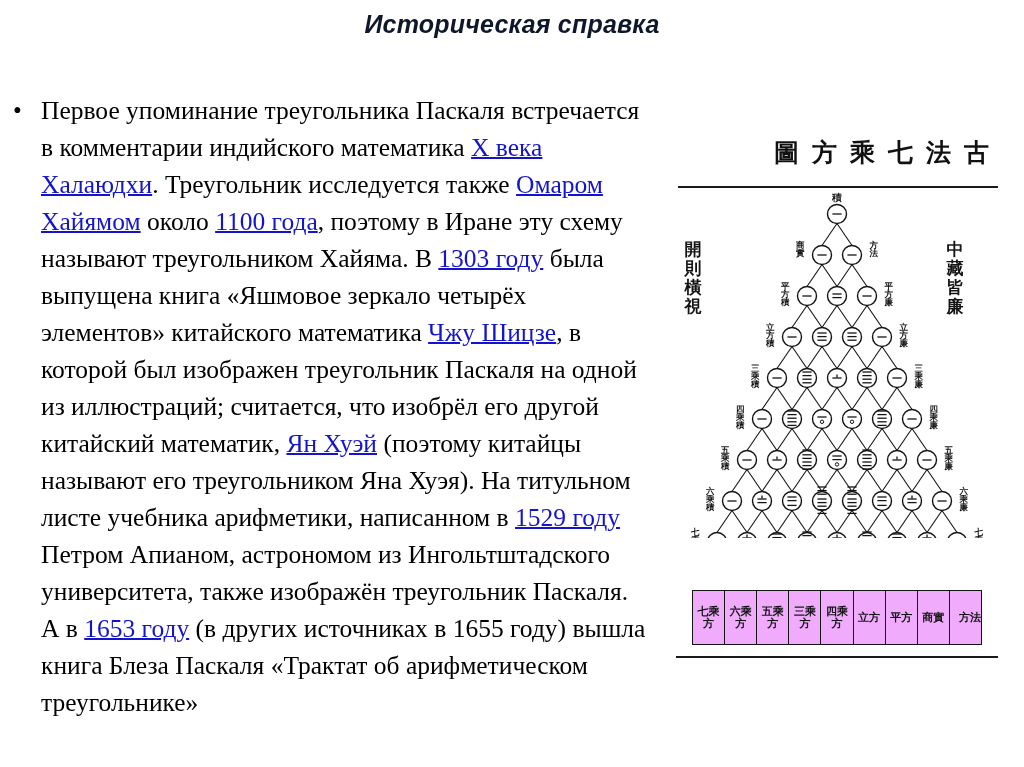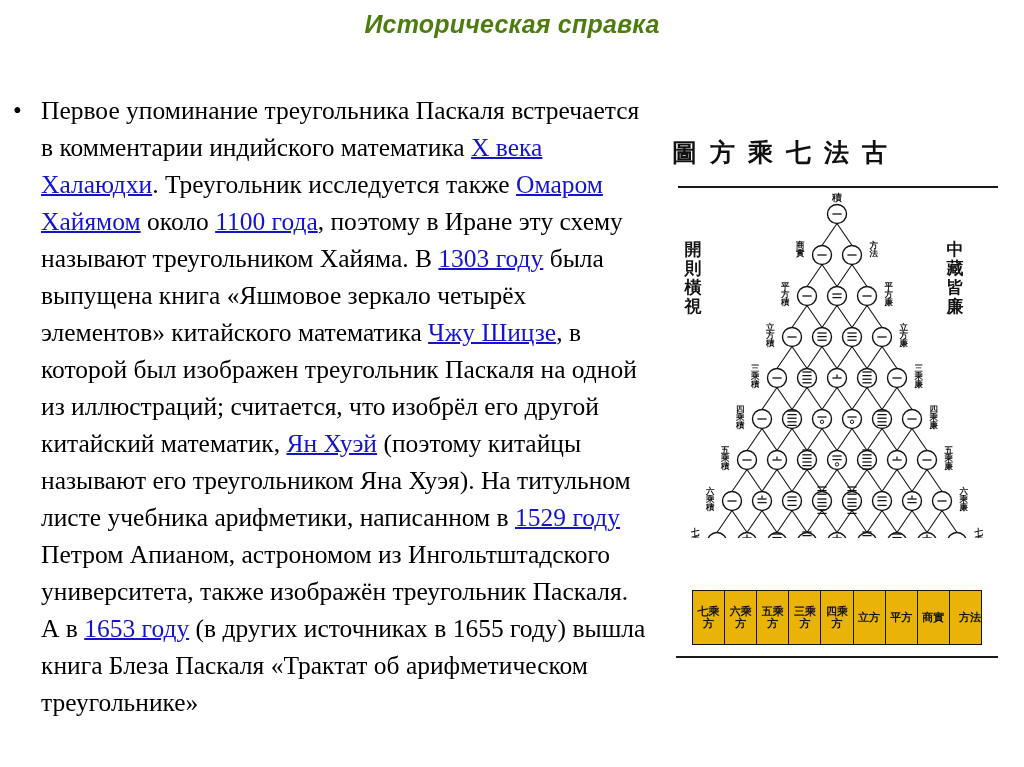--- a/index.html
+++ b/index.html
@@ -19,21 +19,21 @@
   .slide-title {
     position: absolute;
     top: 10px;
     left: 0;
     width: 1024px;
     text-align: center;
     font-family: "Liberation Sans", "DejaVu Sans", sans-serif;
     font-style: italic;
     font-weight: bold;
     font-size: 25px;
-    color: #4d7c0f;
+    color: #0f172a;
     letter-spacing: 0.2px;
   }
 
   
   .body-block {
     position: absolute;
     top: 92px;
     left: 8px;
     width: 640px;
     height: 675px;
@@ -74,21 +74,21 @@
     left: 672px;
     top: 128px;
     width: 330px;
     height: 545px;
   }
   .fig-header {
     position: absolute;
     top: 8px;
     left: 0;
     width: 330px;
-    text-align: left;
+    text-align: right;
     font-family: "DejaVu Serif", "Liberation Serif", serif;
     font-size: 25px;
     font-weight: bold;
     letter-spacing: 13px;
     color: #111111;
     white-space: nowrap;
   }
   .fig-rule-top {
     position: absolute;
     top: 58px;
@@ -157,21 +157,21 @@
   
   .fig-table {
     position: absolute;
     left: 20px;
     top: 462px;
     width: 290px;
     height: 55px;
     display: flex;
     border: 1.6px solid #141414;
     box-sizing: border-box;
-    background: #eab308;
+    background: #f0abfc;
   }
   .fig-table .cell {
     flex: 1 1 0;
     border-right: 1.4px solid #141414;
     box-sizing: border-box;
     display: flex;
     align-items: center;
     justify-content: center;
     font-family: "DejaVu Serif", "Liberation Serif", serif;
     font-size: 11px;

